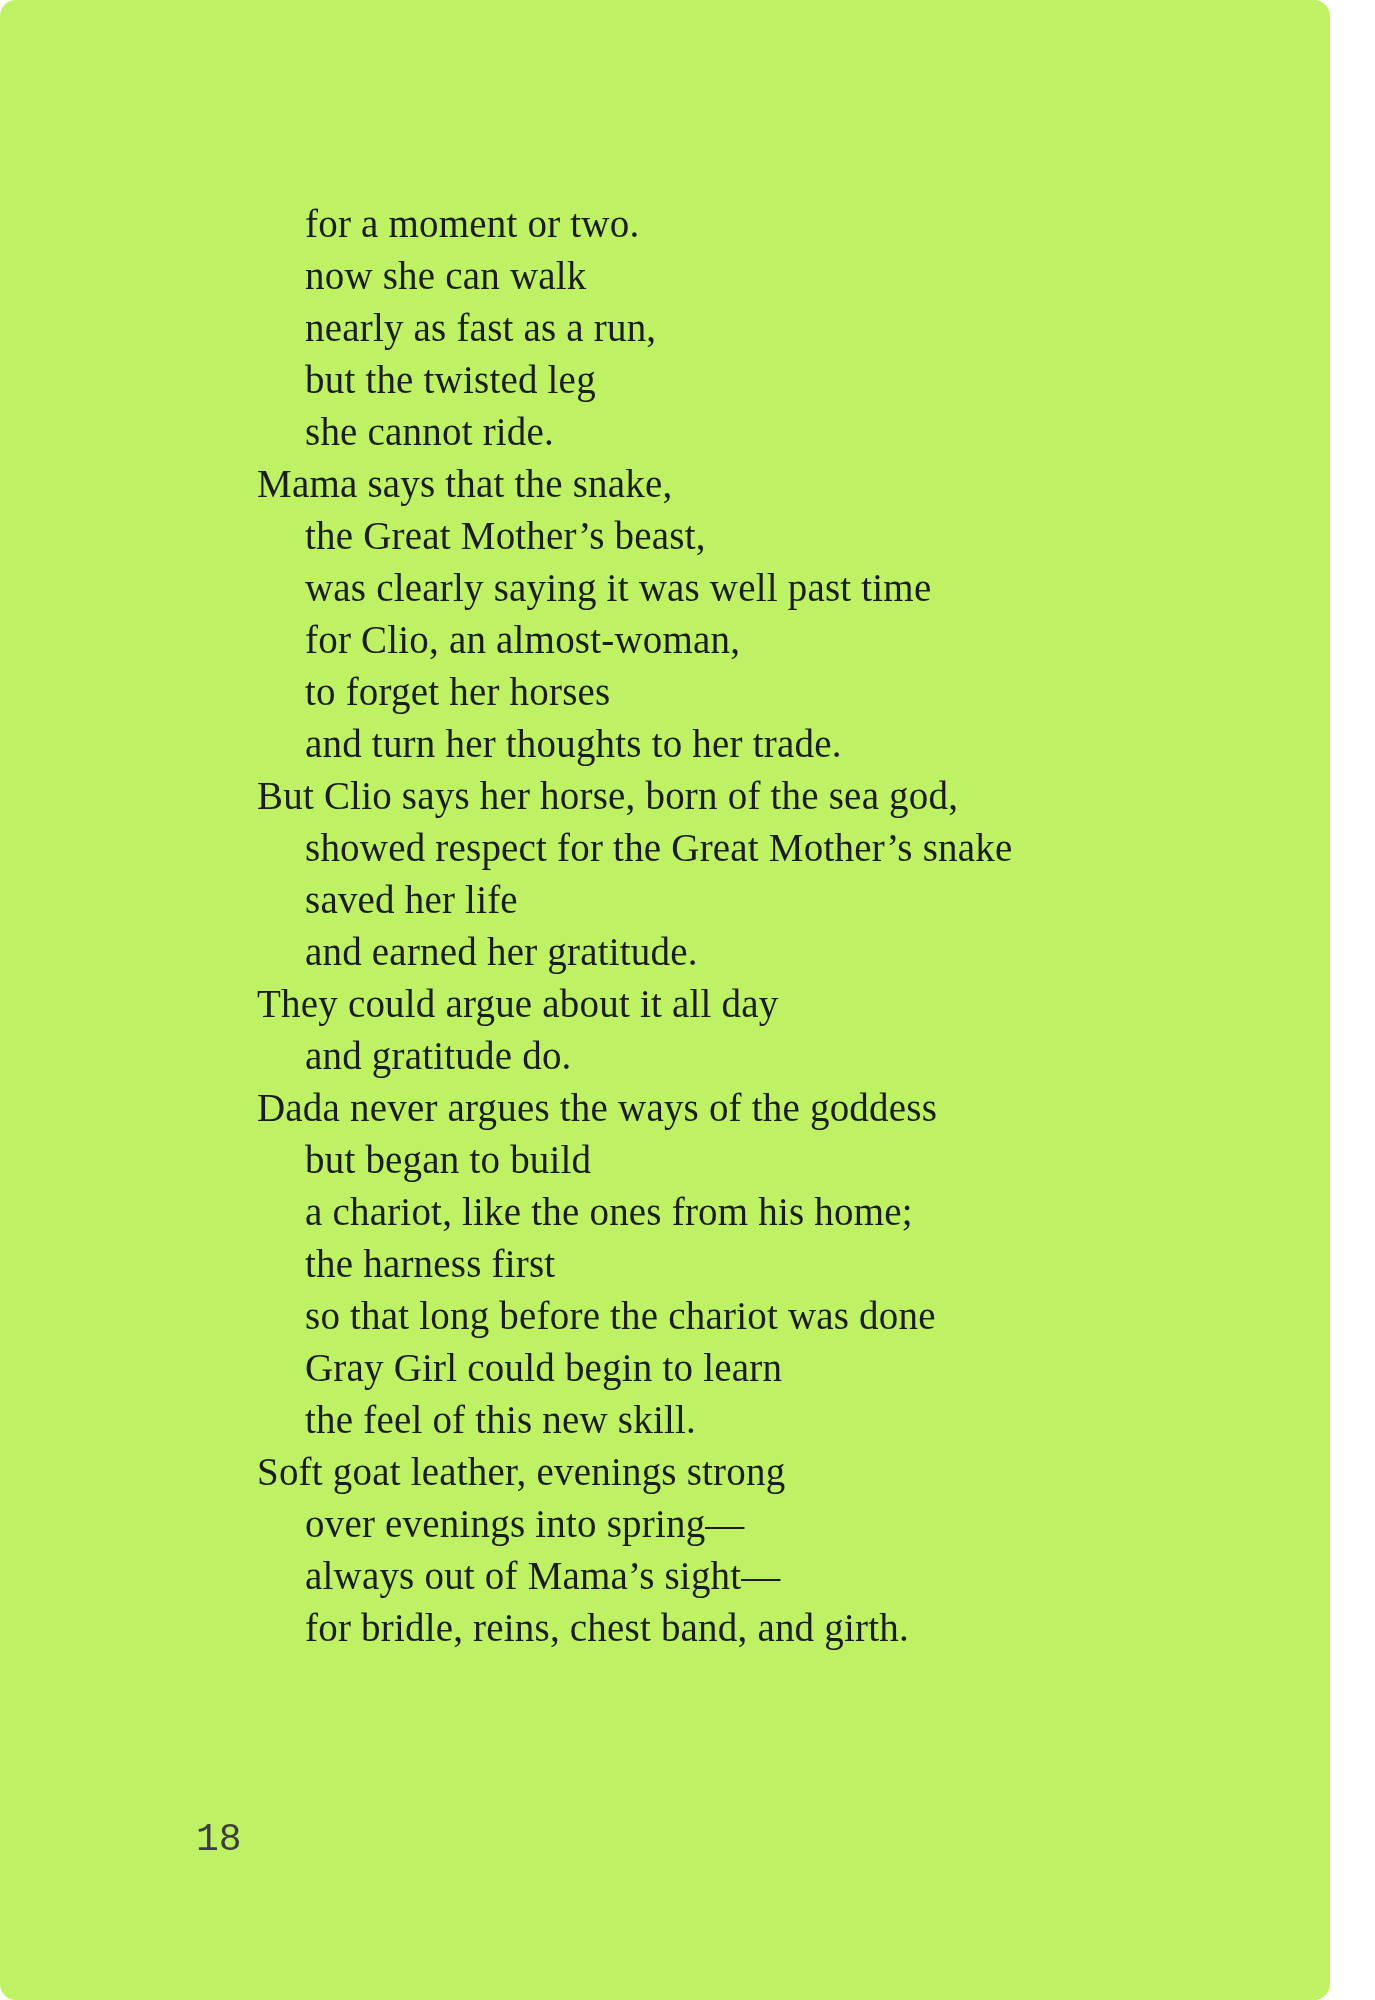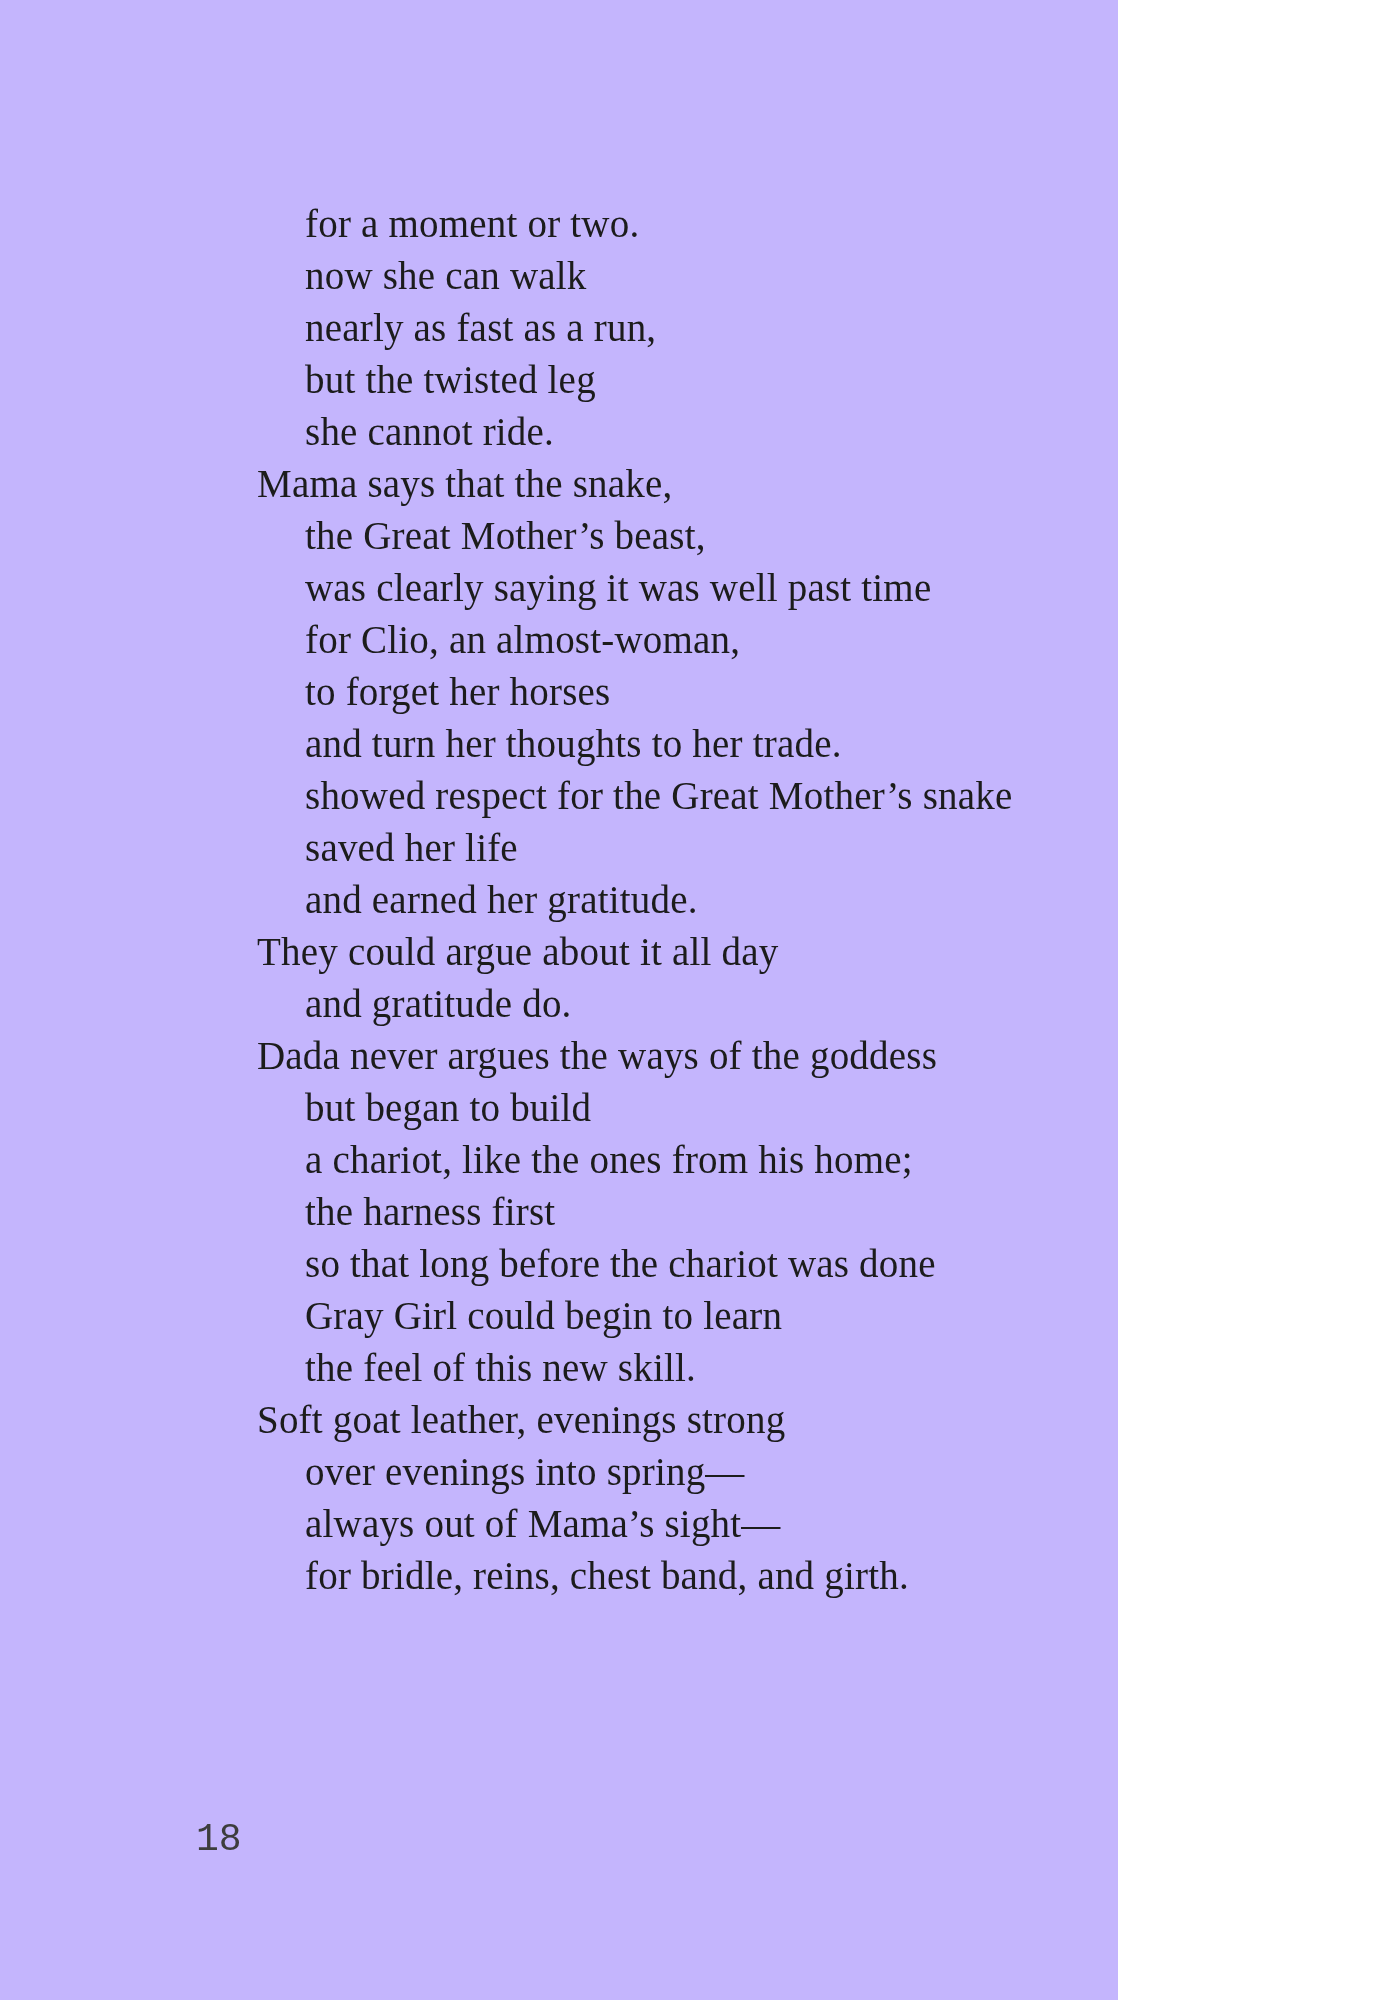--- a/index.html
+++ b/index.html
@@ -2,25 +2,26 @@
 <html><head>
 <meta charset="utf-8">
 <style>
   html, body {
     margin: 0;
     padding: 0;
     background: #ffffff;
   }
   .page {
     position: relative;
-    width: 1118px;
+    width: 1330px;
     height: 2000px;
-    background: #c4b5fd;
+    background: #bef264;
     overflow: hidden;
     font-family: "Liberation Serif", serif;
+    border-radius: 16px;
   }
   .poem {
     position: absolute;
     left: 257px;
     top: 198px;
     width: 1000px;
     font-size: 39px;
     line-height: 52px;
     color: #1c1c1c;
     letter-spacing: 0.2px;
@@ -50,20 +51,21 @@
       <div class="line indent">now she can walk</div>
       <div class="line indent">nearly as fast as a run,</div>
       <div class="line indent">but the twisted leg</div>
       <div class="line indent">she cannot ride.</div>
       <div class="line">Mama says that the snake,</div>
       <div class="line indent">the Great Mother’s beast,</div>
       <div class="line indent">was clearly saying it was well past time</div>
       <div class="line indent">for Clio, an almost-woman,</div>
       <div class="line indent">to forget her horses</div>
       <div class="line indent">and turn her thoughts to her trade.</div>
+      <div class="line">But Clio says her horse, born of the sea god,</div>
       <div class="line indent">showed respect for the Great Mother’s snake</div>
       <div class="line indent">saved her life</div>
       <div class="line indent">and earned her gratitude.</div>
       <div class="line">They could argue about it all day</div>
       <div class="line indent">and gratitude do.</div>
       <div class="line">Dada never argues the ways of the goddess</div>
       <div class="line indent">but began to build</div>
       <div class="line indent">a chariot, like the ones from his home;</div>
       <div class="line indent">the harness first</div>
       <div class="line indent">so that long before the chariot was done</div>

